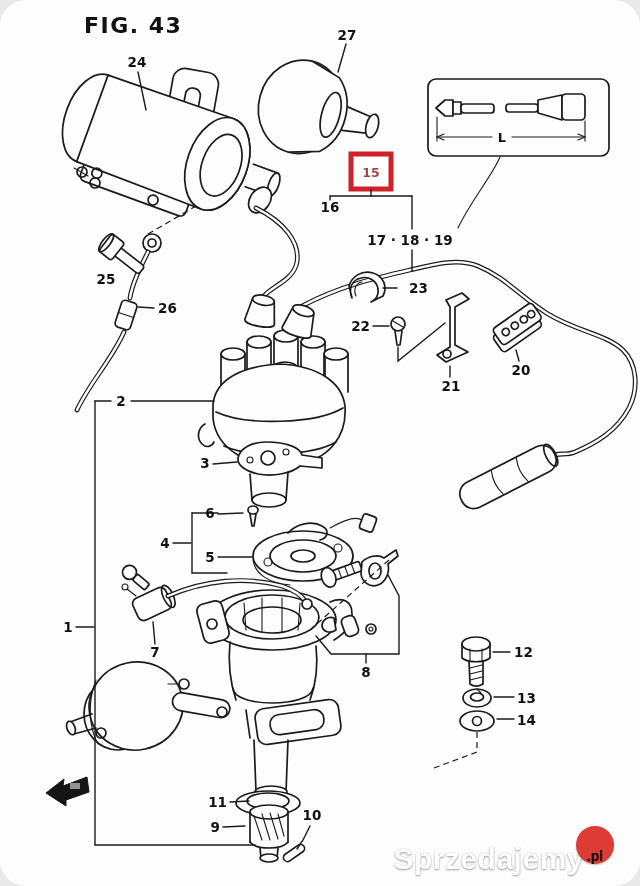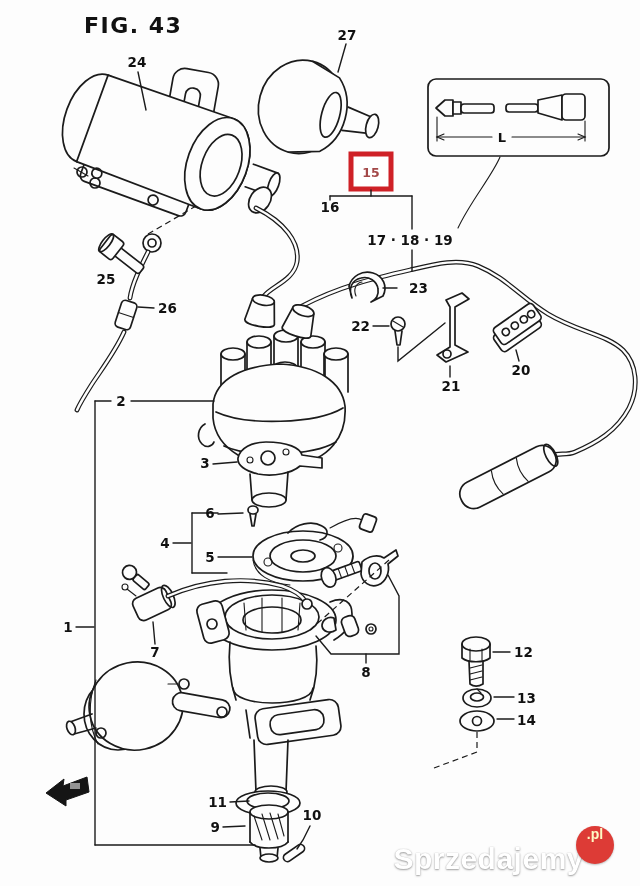--- a/index.html
+++ b/index.html
@@ -1,37 +1,37 @@
 <!DOCTYPE html>
 <html><head>
 <meta charset="utf-8">
 <style>
   html,body{margin:0;padding:0;background:#e9e9e9;}
   .page{position:relative;width:640px;height:886px;background:#fdfdfd;overflow:hidden;
-        font-family:"DejaVu Sans","Liberation Sans",sans-serif;}
+        font-family:"DejaVu Sans","Liberation Sans",sans-serif;border-radius:26px;}
   svg{position:absolute;left:0;top:0;}
   
   .p  {fill:none;stroke:#1b1b1b;stroke-width:1.7;stroke-linecap:round;stroke-linejoin:round;}
   .pf {fill:#fdfdfd;stroke:#1b1b1b;stroke-width:1.7;stroke-linecap:round;stroke-linejoin:round;}
   .thin{fill:none;stroke:#1b1b1b;stroke-width:1.1;stroke-linecap:round;}
   .ld {fill:none;stroke:#1b1b1b;stroke-width:1.4;stroke-linecap:round;}
   .dash{fill:none;stroke:#1b1b1b;stroke-width:1.2;stroke-dasharray:6 4;}
   .wireO{fill:none;stroke:#1b1b1b;stroke-width:4.8;stroke-linecap:round;}
   .wireI{fill:none;stroke:#fdfdfd;stroke-width:2.4;stroke-linecap:round;}
   .lbl{font:bold 13.5px "DejaVu Sans",sans-serif;fill:#111;}
   .title{font:bold 22px "DejaVu Sans",sans-serif;fill:#111;letter-spacing:1.5px;}
   .dimlbl{font:bold 13px "DejaVu Sans",sans-serif;fill:#111;}
   .hl-lbl{font:bold 12.5px "DejaVu Sans",sans-serif;}
   
   .wm-text{position:absolute;right:56px;bottom:10px;font:bold 30px "Liberation Sans",sans-serif;
            color:#ffffff;letter-spacing:.5px;
            text-shadow:0 1px 2px rgba(90,90,90,.55),0 0 1px rgba(120,120,120,.5);margin-left:40px;}
   .wm-badge{position:absolute;right:26px;bottom:22px;width:38px;height:38px;border-radius:50%;
-            display:flex;align-items:flex-start;justify-content:center;
-            font:bold 14px "Liberation Sans",sans-serif;color:#fef9c3;
+            display:flex;align-items:flex-end;justify-content:center;
+            font:bold 14px "Liberation Sans",sans-serif;color:#000000;
             box-shadow:0 1px 2px rgba(0,0,0,.25);}
 </style>
 </head>
 <body>
 
 <div class="page">
 <svg width="640" height="886" viewBox="0 0 640 886">
 
   <text class="title" x="84" y="33">FIG. 43</text>
 

